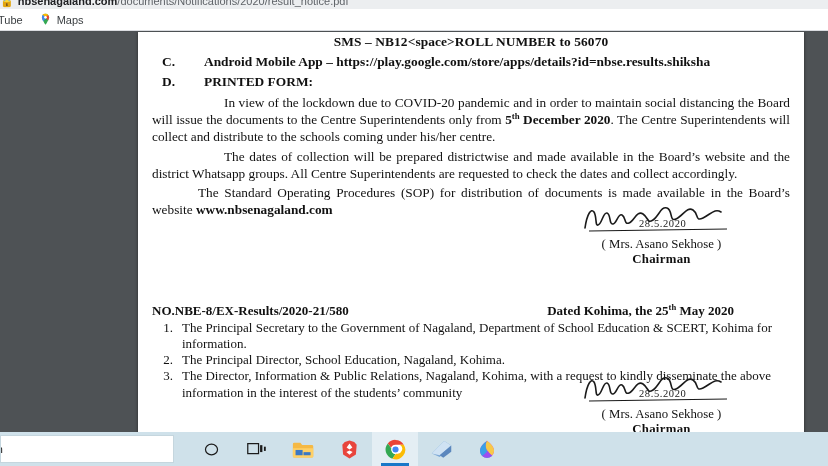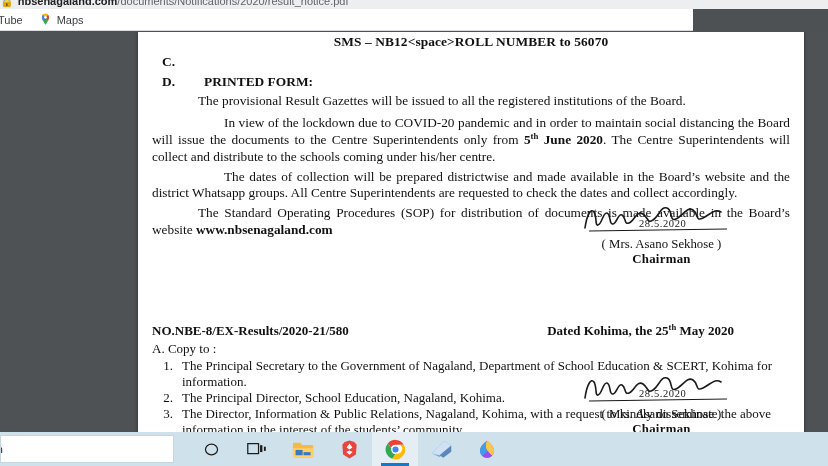--- a/index.html
+++ b/index.html
@@ -19,21 +19,21 @@
   .omnibox-inner {
     position: absolute; left: 0; top: -5px;
     font-size: 11px; color: #3c4043; white-space: nowrap;
     font-family: "Liberation Sans", sans-serif;
   }
   .omnibox-lock { color: #5f6368; margin-right: 4px; }
   .omnibox-host { color: #202124; font-weight: bold; }
   .omnibox-path { color: #5f6368; }
 
   .bookmarks-bar {
-    position: absolute; left: 0; top: 9px; width: 693px; height: 22px;
+    position: absolute; left: 0; top: 9px; width: 828px; height: 22px;
     background: #ffffff; border-bottom: 1px solid #dadce0;
     display: flex; align-items: center; overflow: hidden;
   }
   .bm-item {
     display: flex; align-items: center; gap: 5px;
     font-size: 11px; color: #3c4043; padding: 2px 8px;
     white-space: nowrap; border-radius: 3px; cursor: default;
   }
   .bm-first { padding-left: 0; margin-left: -2px; }
   .bm-ico { width: 13px; height: 13px; display: block; }
@@ -134,31 +134,31 @@
   </div>
 
   <div class="viewer">
     <div class="page">
       <div class="pg-inner">
 
         <div class="sms-head">SMS – NB12&lt;space&gt;ROLL NUMBER to 56070</div>
 
         <div class="lettered">
           <div class="let-mark">C.</div>
+          <div class="let-body">Android Mobile App – https://play.google.com/store/apps/details?id=nbse.results.shiksha</div>
         </div>
 
         <div class="lettered">
           <div class="let-mark">D.</div>
           <div class="let-body">PRINTED FORM:</div>
         </div>
 
-        <div class="para indent-sm" style="margin-top:3px;">The provisional Result Gazettes will be issued to all the registered institutions of the Board.</div>
 
         <div class="para indent-lg" style="margin-top:5px;">
-          <span>In view of the lockdown due to COVID-20 pandemic and in order to maintain social distancing the Board will issue the documents to the Centre Superintendents only from </span><span class="b"><span>5</span><sup>th</sup><span> June 2020</span></span><span>. The Centre Superintendents will collect and distribute to the schools coming under his/her centre.</span>
+          <span>In view of the lockdown due to COVID-20 pandemic and in order to maintain social distancing the Board will issue the documents to the Centre Superintendents only from </span><span class="b"><span>5</span><sup>th</sup><span> December 2020</span></span><span>. The Centre Superintendents will collect and distribute to the schools coming under his/her centre.</span>
         </div>
 
         <div class="para indent-lg" style="margin-top:3px;">The dates of collection will be prepared districtwise and made available in the Board’s website and the district Whatsapp groups. All Centre Superintendents are requested to check the dates and collect accordingly.</div>
 
         <div class="para indent-sm" style="margin-top:3px;">
           <span>The Standard Operating Procedures (SOP) for distribution of documents is made available in the Board’s website </span><span class="b">www.nbsenagaland.com</span>
         </div>
 
         <div class="sigblock" style="left:416px; top:166px;">
           <svg class="sig-svg" width="170" height="40" viewBox="0 0 170 40">
@@ -171,21 +171,20 @@
           </svg>
           <div class="sig-name">( Mrs. Asano Sekhose )</div>
           <div class="sig-role">Chairman</div>
         </div>
 
         <div class="refrow" style="margin-top:84px;">
           <span>NO.NBE-8/EX-Results/2020-21/580</span>
           <span style="padding-right:56px;"><span>Dated Kohima, the 25</span><sup>th</sup><span> May 2020</span></span>
         </div>
 
-        <div class="copyto">A. Copy to :</div>
 
         <ol class="nlist" style="margin-top:1px;">
           <li>
             <span class="num">1.</span>
             <span class="txt">The Principal Secretary to the Government of Nagaland, Department of School Education &amp; SCERT, Kohima for information.</span>
           </li>
           <li>
             <span class="num">2.</span>
             <span class="txt">The Principal Director, School Education, Nagaland, Kohima.</span>
           </li>

